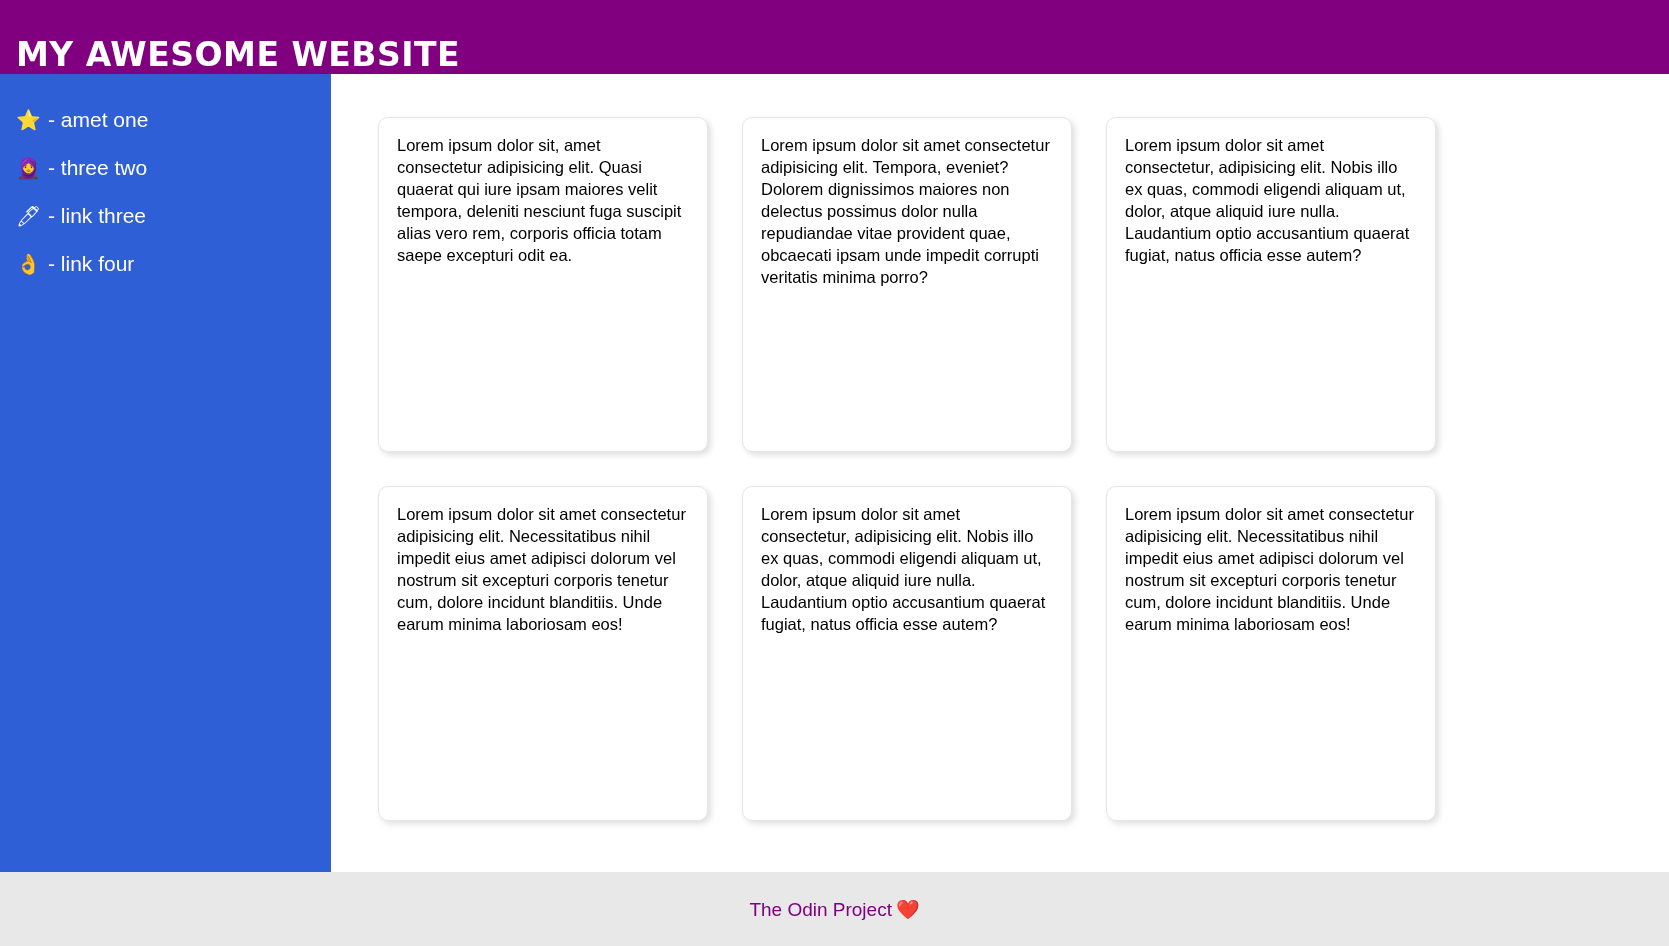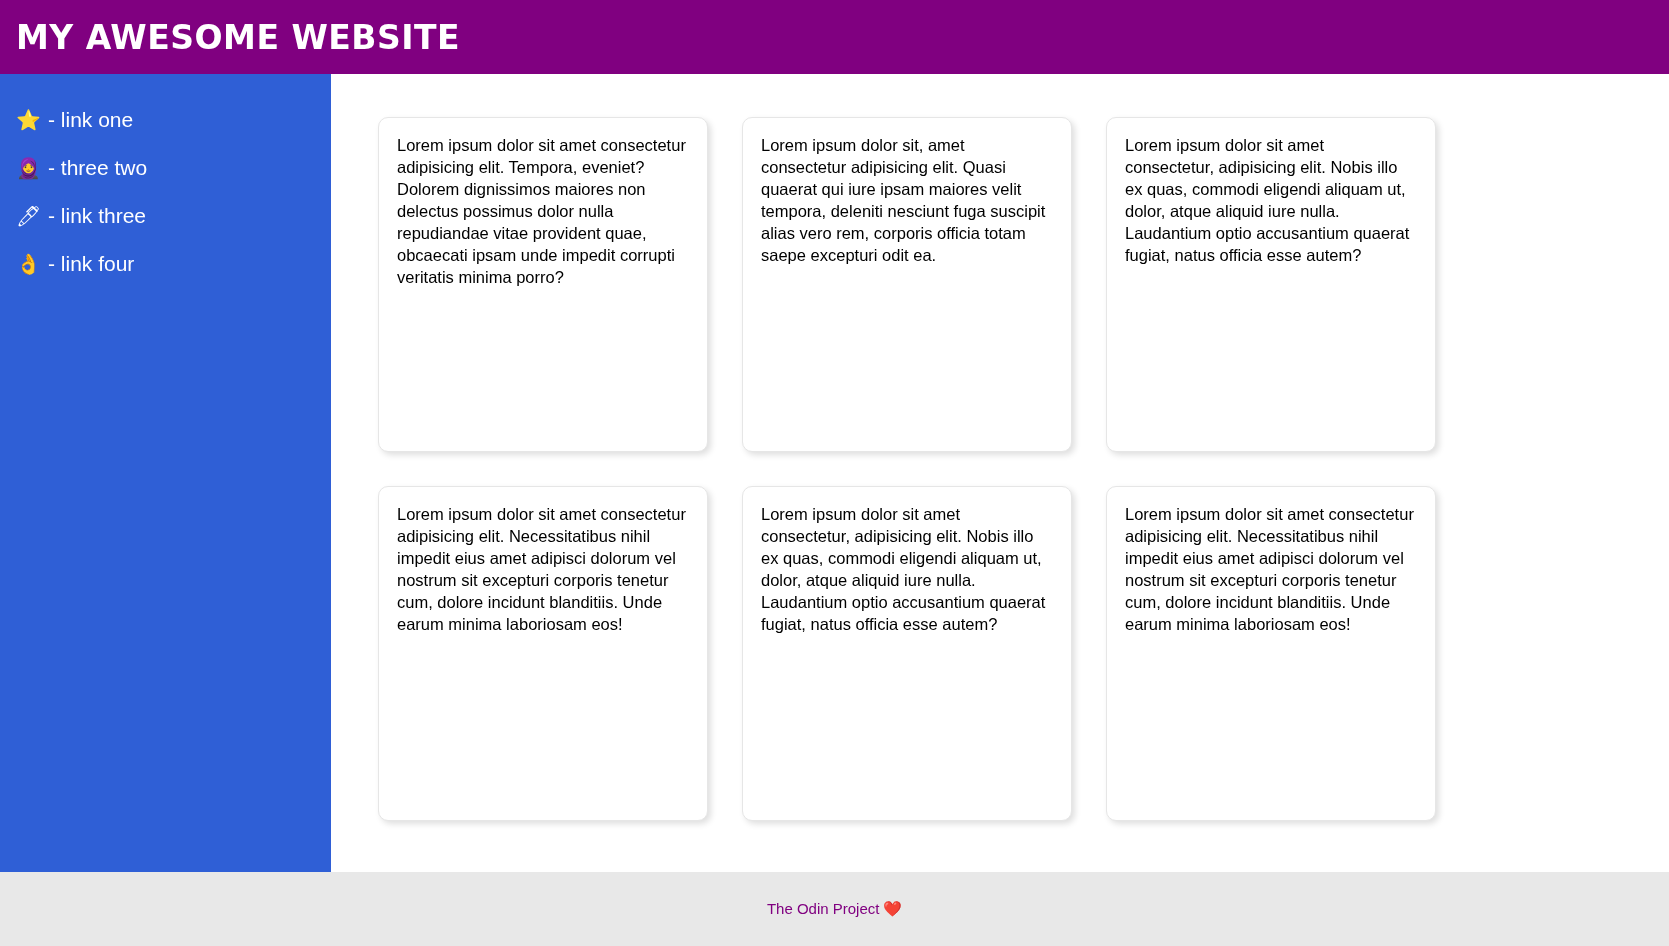--- a/index.html
+++ b/index.html
@@ -19,21 +19,21 @@
     background: #ffffff;
   }
   
   .header {
     position: absolute;
     top: 0; left: 0;
     width: 1669px;
     height: 74px;
     background: #800080;
     display: flex;
-    align-items: center;
+    align-items: flex-end;
     padding-left: 16px;
   }
   .header-title {
     color: #ffffff;
     font-size: 33px;
     font-weight: bold;
     letter-spacing: 0.5px;
     text-transform: uppercase;
     font-family: "DejaVu Sans", sans-serif;
   }
@@ -105,59 +105,59 @@
     left: 0;
     width: 1669px;
     height: 74px;
     background: #e8e8e8;
     display: flex;
     align-items: center;
     justify-content: center;
   }
   .footer-text {
     color: #800080;
-    font-size: 15px;
+    font-size: 19px;
   }
   .footer-heart { margin-left: 4px; }
 </style>
 </head>
 <body>
 
 <div class="page">
 
   <div class="header">
     <div class="header-title">MY AWESOME WEBSITE</div>
   </div>
 
   <nav class="sidebar">
     <a class="nav-item">
       <span class="nav-icon">⭐</span>
-      <span class="nav-label">- link one</span>
+      <span class="nav-label">- amet one</span>
     </a>
     <a class="nav-item">
       <span class="nav-icon">🧕</span>
       <span class="nav-label">- three two</span>
     </a>
     <a class="nav-item">
       <span class="nav-icon">🖊</span>
       <span class="nav-label">- link three</span>
     </a>
     <a class="nav-item">
       <span class="nav-icon">👌</span>
       <span class="nav-label">- link four</span>
     </a>
   </nav>
 
   <main class="main">
     <div class="card-grid">
       <div class="card">
-        <p class="card-text">Lorem ipsum dolor sit amet consectetur adipisicing elit. Tempora, eveniet? Dolorem dignissimos maiores non delectus possimus dolor nulla repudiandae vitae provident quae, obcaecati ipsam unde impedit corrupti veritatis minima porro?</p>
+        <p class="card-text">Lorem ipsum dolor sit, amet consectetur adipisicing elit. Quasi quaerat qui iure ipsam maiores velit tempora, deleniti nesciunt fuga suscipit alias vero rem, corporis officia totam saepe excepturi odit ea.</p>
       </div>
       <div class="card">
-        <p class="card-text">Lorem ipsum dolor sit, amet consectetur adipisicing elit. Quasi quaerat qui iure ipsam maiores velit tempora, deleniti nesciunt fuga suscipit alias vero rem, corporis officia totam saepe excepturi odit ea.</p>
+        <p class="card-text">Lorem ipsum dolor sit amet consectetur adipisicing elit. Tempora, eveniet? Dolorem dignissimos maiores non delectus possimus dolor nulla repudiandae vitae provident quae, obcaecati ipsam unde impedit corrupti veritatis minima porro?</p>
       </div>
       <div class="card">
         <p class="card-text">Lorem ipsum dolor sit amet consectetur, adipisicing elit. Nobis illo ex quas, commodi eligendi aliquam ut, dolor, atque aliquid iure nulla. Laudantium optio accusantium quaerat fugiat, natus officia esse autem?</p>
       </div>
       <div class="card">
         <p class="card-text">Lorem ipsum dolor sit amet consectetur adipisicing elit. Necessitatibus nihil impedit eius amet adipisci dolorum vel nostrum sit excepturi corporis tenetur cum, dolore incidunt blanditiis. Unde earum minima laboriosam eos!</p>
       </div>
       <div class="card">
         <p class="card-text">Lorem ipsum dolor sit amet consectetur, adipisicing elit. Nobis illo ex quas, commodi eligendi aliquam ut, dolor, atque aliquid iure nulla. Laudantium optio accusantium quaerat fugiat, natus officia esse autem?</p>
       </div>

